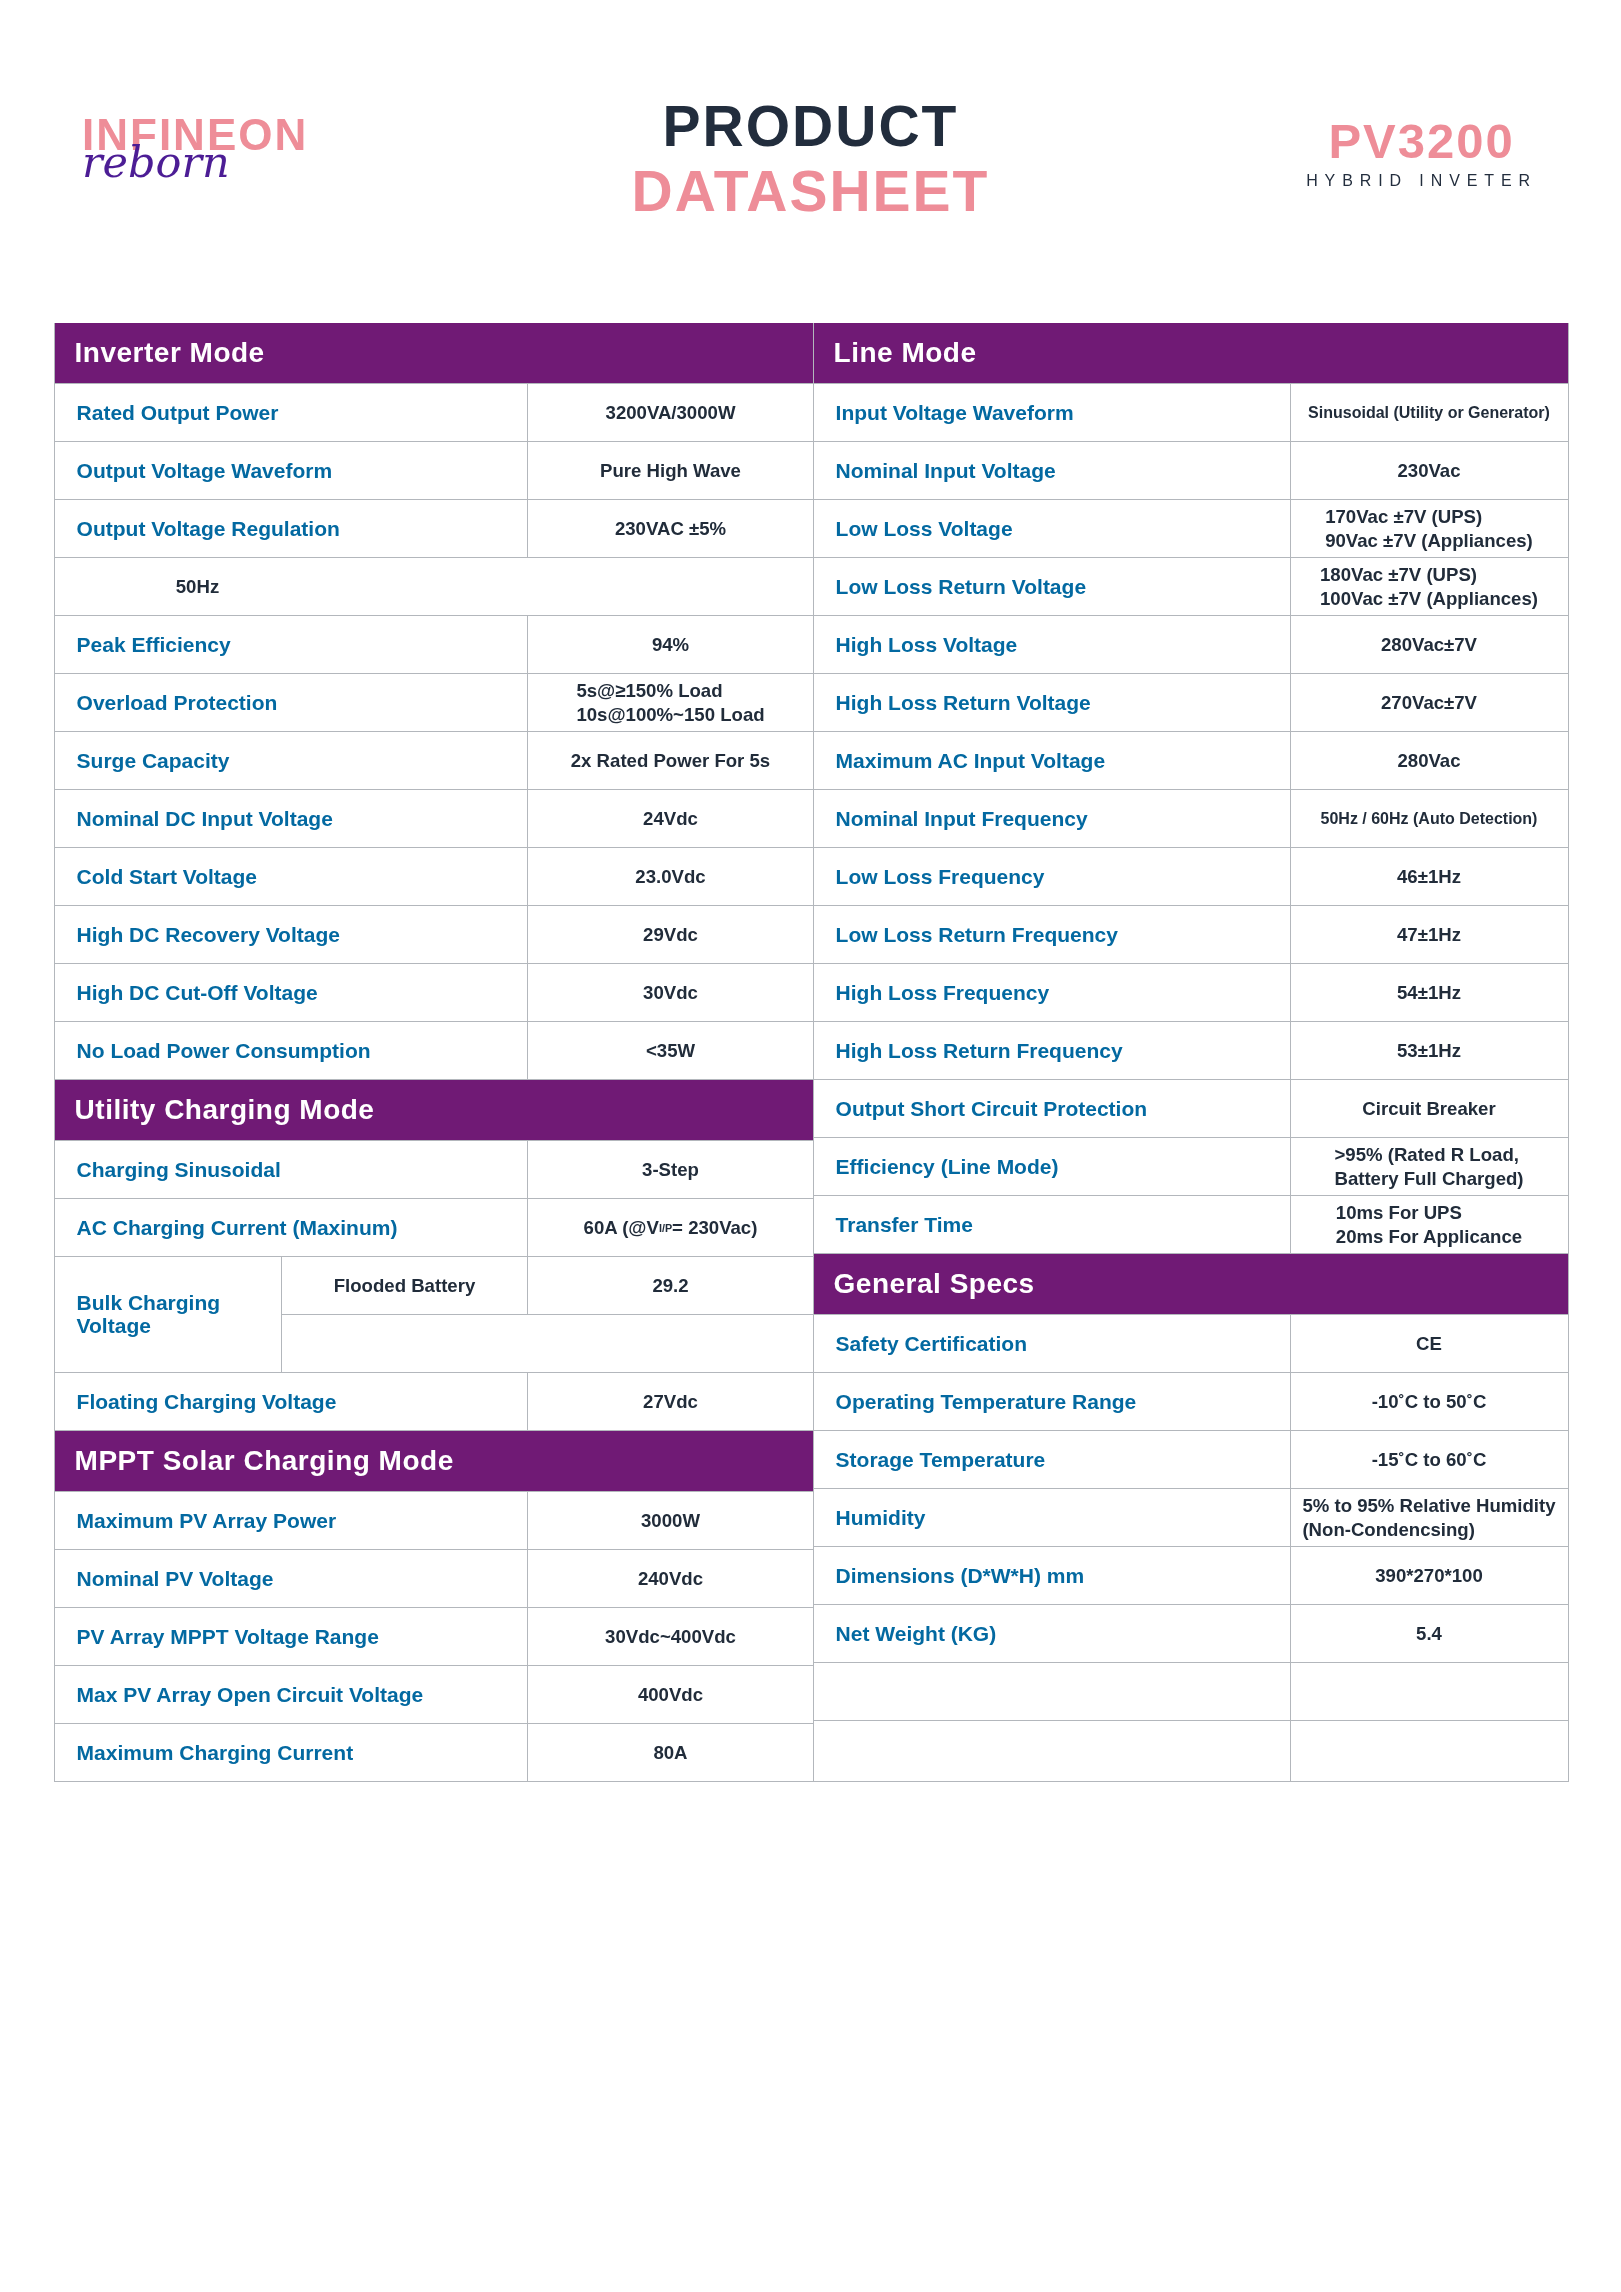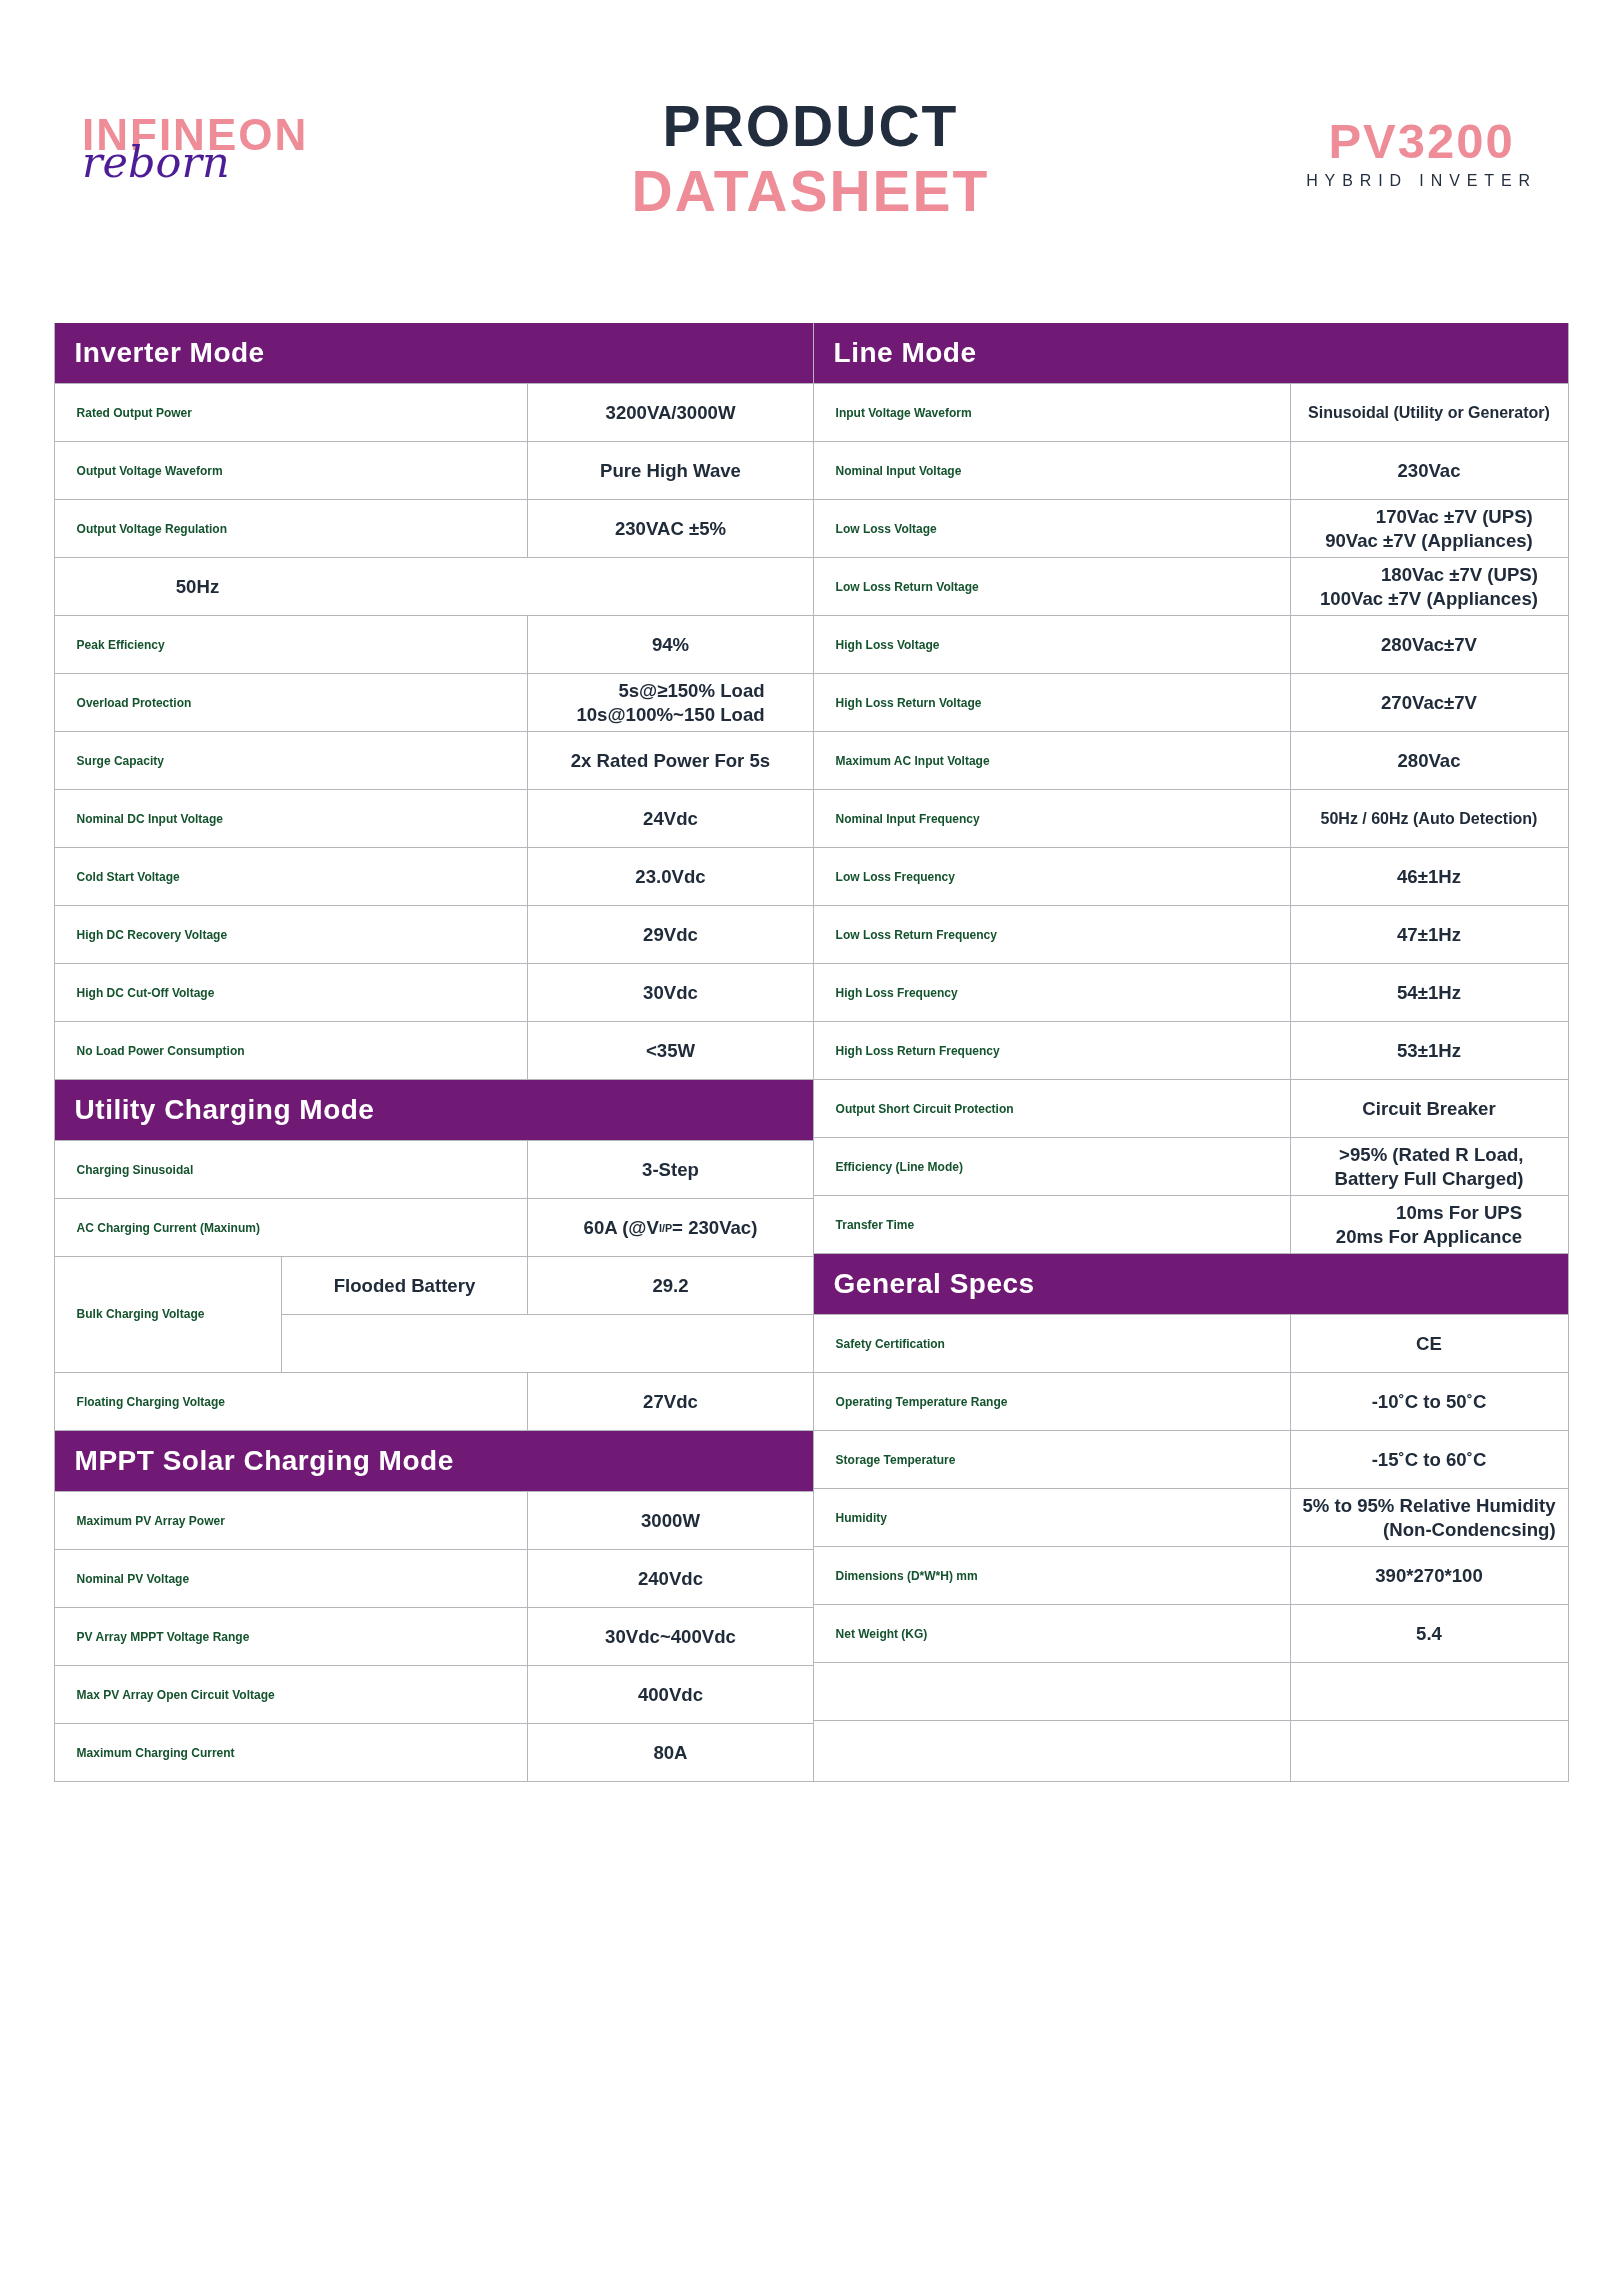--- a/index.html
+++ b/index.html
@@ -36,25 +36,25 @@
   .sec-hdr {
     height: 61px; background: #701a75; color: #ffffff;
     display: flex; align-items: center; padding-left: 19.6px;
     font-size: 28px; font-weight: bold; letter-spacing: 0.5px;
     border-bottom: 1px solid #b3b7bc;
   }
   .row { display: flex; height: 58px; border-bottom: 1px solid #b3b7bc; }
   .cell { display: flex; align-items: center; }
   .label {
     padding-left: 21.6px; padding-right: 9.8px;
-    font-size: 12px; font-weight: bold; color: #14532d;
+    font-size: 21px; font-weight: bold; color: #0369a1;
     justify-content: flex-start;
   }
   .value {
-    justify-content: center; text-align: right;
+    justify-content: center; text-align: left;
     font-size: 18.6px; font-weight: bold; color: #212c3a;
     white-space: pre-line; line-height: 23.5px;
     padding: 0 3.9px;
   }
   .tbl-left  .label { width: 473px; border-right: 1px solid #b3b7bc; }
   .tbl-left  .value { width: 285px; }
   .tbl-right .label { width: 477px; border-right: 1px solid #b3b7bc; }
   .tbl-right .value { width: 276px; }
   .value.tight { font-size: 16px; }
   .sub { font-size: 10.8px; vertical-align: sub; line-height: 0; }

